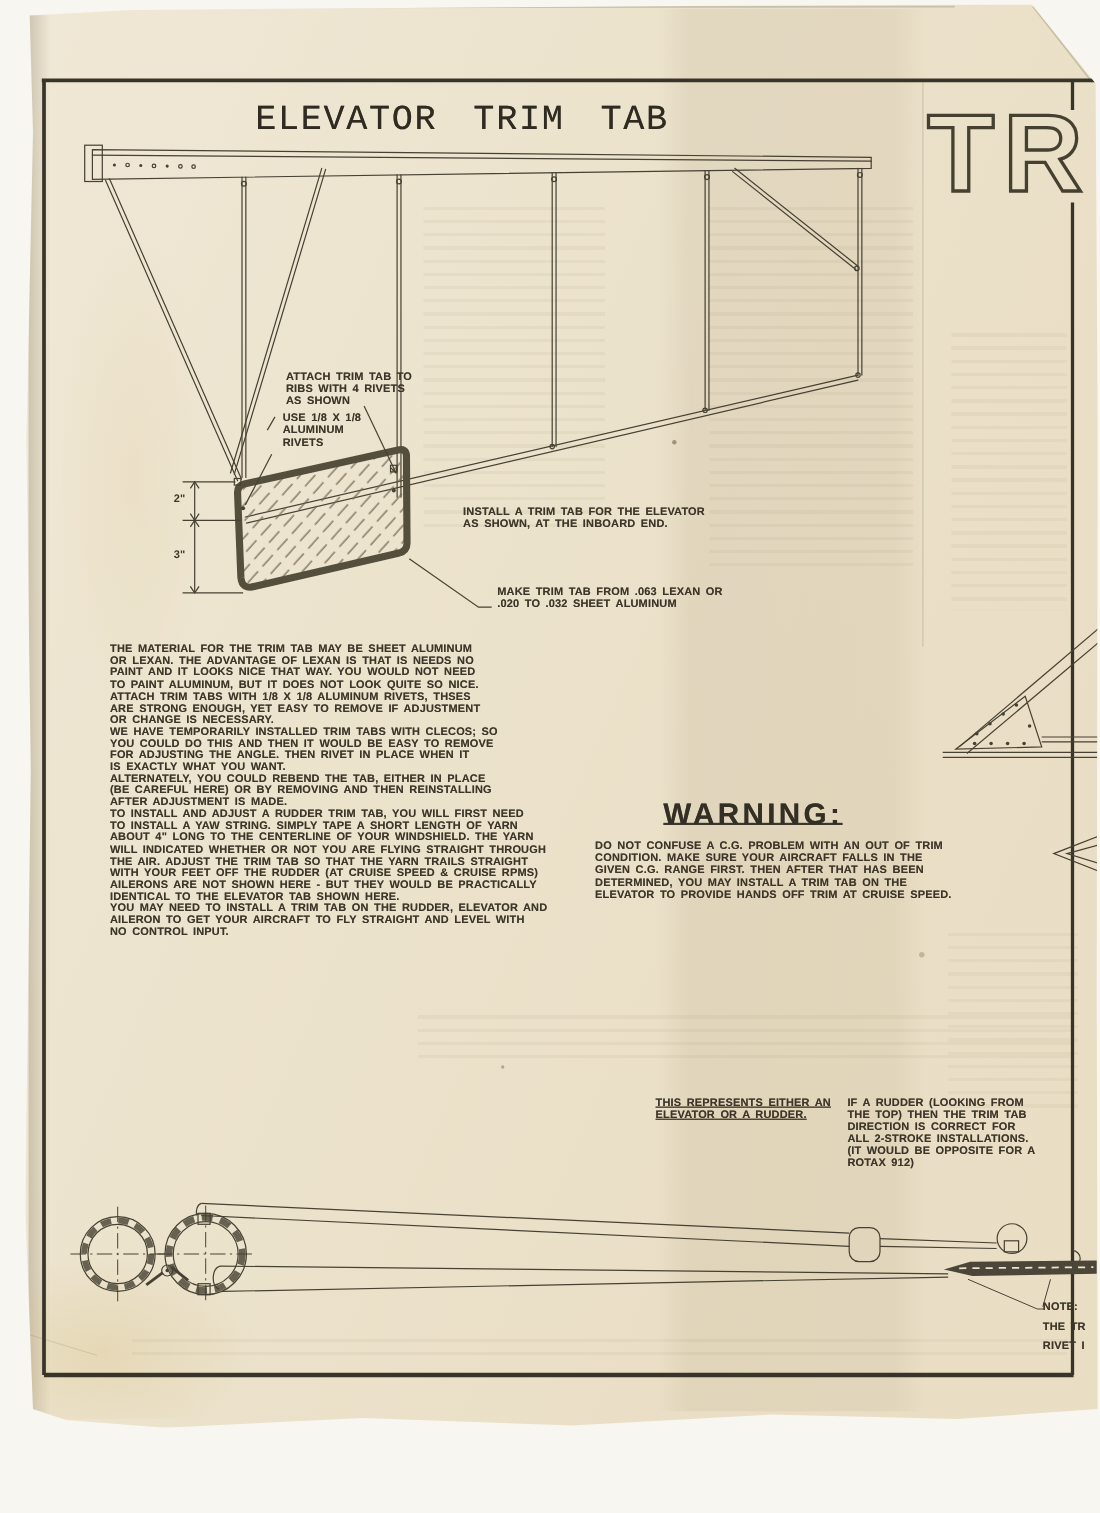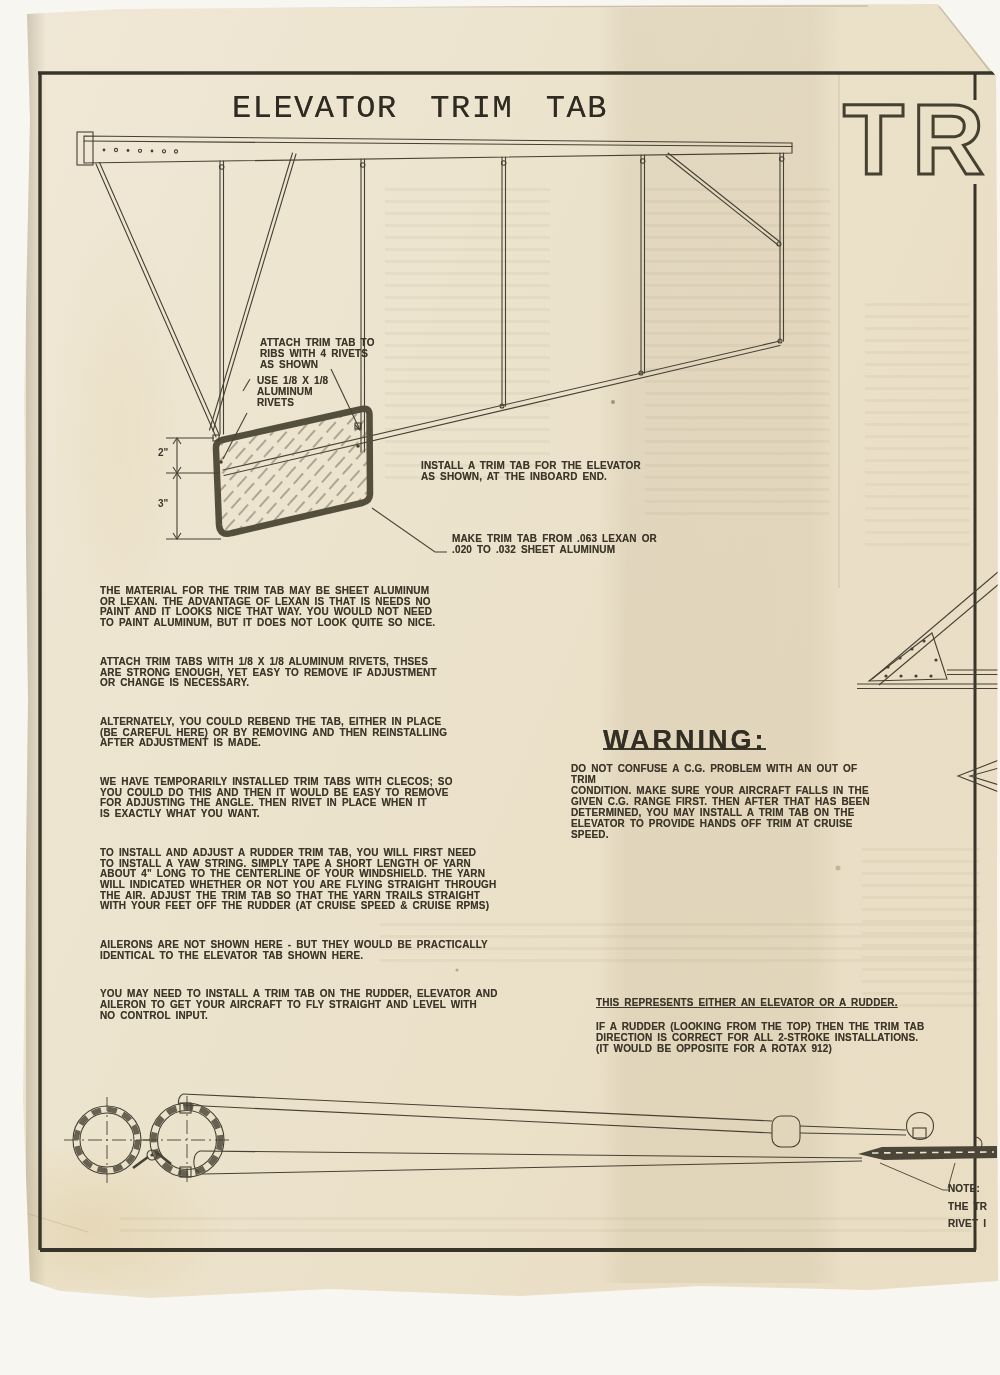--- a/index.html
+++ b/index.html
@@ -25,28 +25,28 @@
   .art{position:absolute;left:0;top:0;width:1000px;height:1375px;}
   .txt{position:absolute;color:#3c362a;font-weight:bold;white-space:pre-line;
     text-shadow:0 0 .4px rgba(60,50,30,.55);}
   .small{font-size:10px;line-height:11px;letter-spacing:.15px;word-spacing:2px;}
   .title{left:232px;top:90px;font-weight:normal;font-size:32px;letter-spacing:1.5px;
     word-spacing:12px;color:#2f2b22;text-shadow:0 0 .5px rgba(50,45,32,.7);font-family:Liberation Mono, monospace;}
   .note-attach{left:260px;top:337px;}
   .note-use{left:257px;top:375px;}
   .note-install{left:400px;top:460px;margin-left:21px;}
   .note-make{left:452px;top:533px;}
-  .paras{left:100px;top:586px;width:430px;display:flex;flex-direction:column;gap:28px;}
+  .paras{left:100px;top:586px;width:430px;display:flex;flex-direction:column;gap:0;}
   .paras div{line-height:10.7px;}
   .warnbox{left:541px;top:724px;width:336px;}
   .warnbox .whead{display:inline-block;margin-left:62px;font-weight:bold;font-size:27px;
     letter-spacing:3px;color:#332f25;border-bottom:2.5px solid #3c372b;padding-bottom:2px;
     text-shadow:0 0 .5px rgba(50,45,32,.7);}
-  .warnbox .wbody{margin-top:12px;line-height:11px;margin-left:30px;}
-  .ruddernote{left:596px;top:997px;width:350px;display:flex;flex-direction:column;gap:13px;}
+  .warnbox .wbody{margin-top:12px;line-height:11px;}
+  .ruddernote{left:596px;top:997px;width:350px;display:flex;flex-direction:row;gap:13px;}
   .ruddernote .rhead{text-decoration:underline;}
   .ruddernote div{line-height:11px;}
   .bottomnote{left:948px;top:1180px;width:70px;line-height:17.5px;}
 </style>
 </head>
 <body>
 
 <div class="page">
   <div class="paper">
 
@@ -238,27 +238,27 @@
 .020 TO .032 SHEET ALUMINUM</div>
 
     <div class="txt small paras">
       <div>THE MATERIAL FOR THE TRIM TAB MAY BE SHEET ALUMINUM
 OR LEXAN.  THE ADVANTAGE OF LEXAN IS THAT IS NEEDS NO
 PAINT AND IT LOOKS NICE THAT WAY.   YOU WOULD NOT NEED
 TO  PAINT ALUMINUM, BUT IT DOES NOT LOOK QUITE SO NICE.</div>
       <div>ATTACH TRIM TABS WITH 1/8 X 1/8 ALUMINUM RIVETS, THSES
 ARE STRONG ENOUGH, YET EASY TO REMOVE IF ADJUSTMENT
 OR CHANGE IS NECESSARY.</div>
-      <div>ALTERNATELY, YOU COULD REBEND THE TAB, EITHER IN PLACE
-(BE CAREFUL HERE) OR BY REMOVING AND THEN REINSTALLING
-AFTER ADJUSTMENT IS MADE.</div>
       <div>WE HAVE TEMPORARILY INSTALLED TRIM TABS WITH CLECOS; SO
 YOU COULD DO THIS AND THEN IT WOULD BE EASY TO REMOVE
 FOR ADJUSTING THE ANGLE.   THEN RIVET IN PLACE WHEN IT
 IS EXACTLY WHAT YOU WANT.</div>
+      <div>ALTERNATELY, YOU COULD REBEND THE TAB, EITHER IN PLACE
+(BE CAREFUL HERE) OR BY REMOVING AND THEN REINSTALLING
+AFTER ADJUSTMENT IS MADE.</div>
       <div>TO INSTALL AND ADJUST A RUDDER TRIM TAB, YOU WILL FIRST NEED
 TO INSTALL A YAW STRING.   SIMPLY TAPE A SHORT LENGTH OF YARN
 ABOUT 4" LONG TO THE CENTERLINE OF YOUR WINDSHIELD.   THE YARN
 WILL INDICATED WHETHER OR NOT YOU ARE FLYING STRAIGHT THROUGH
 THE AIR.   ADJUST THE TRIM TAB   SO THAT THE YARN TRAILS STRAIGHT
 WITH YOUR FEET OFF THE RUDDER (AT CRUISE SPEED &amp; CRUISE RPMS)</div>
       <div>AILERONS ARE NOT SHOWN HERE - BUT THEY WOULD BE PRACTICALLY
 IDENTICAL TO THE ELEVATOR TAB SHOWN HERE.</div>
       <div>YOU MAY NEED TO INSTALL A TRIM TAB ON THE RUDDER, ELEVATOR AND
 AILERON TO GET YOUR AIRCRAFT TO FLY STRAIGHT AND LEVEL WITH

